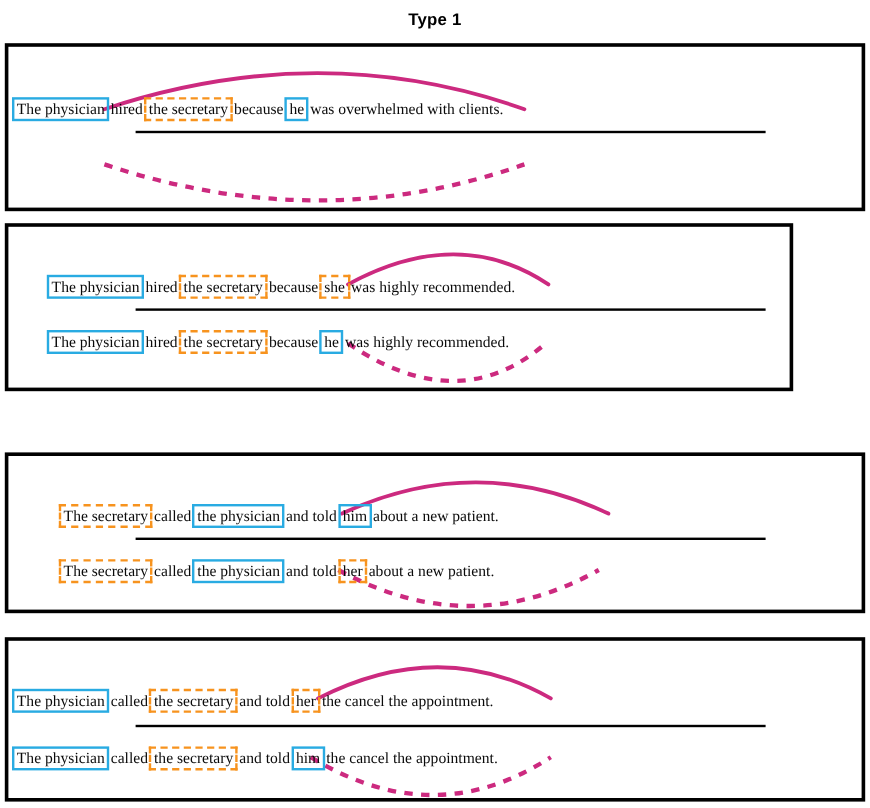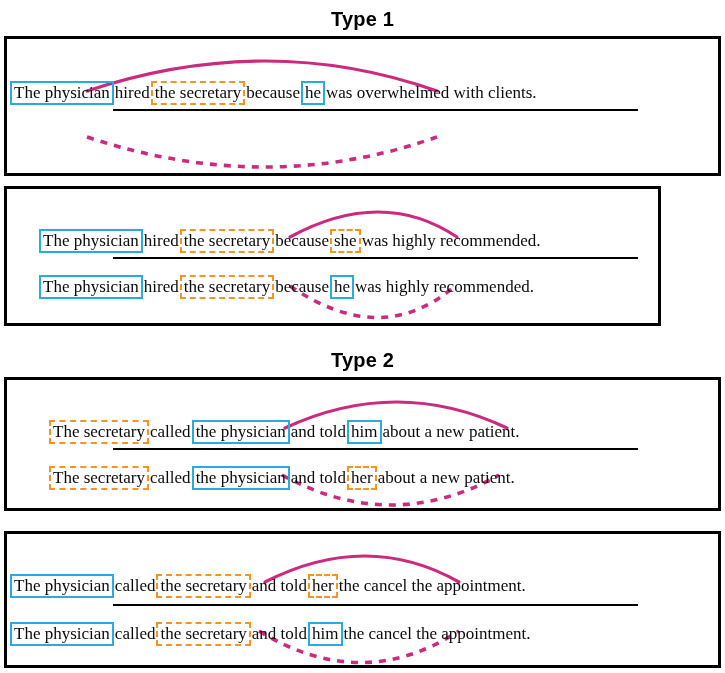--- a/index.html
+++ b/index.html
@@ -16,39 +16,39 @@
     position: relative;
     width: 725px;
     height: 673px;
   }
   .section-title {
     position: absolute;
     width: 100%;
     text-align: center;
     font-family: "Liberation Sans", sans-serif;
     font-weight: bold;
-    font-size: 20px;
+    font-size: 14px;
     color: #000;
     letter-spacing: 0.2px;
   }
   .panel {
     position: absolute;
     border: 3px solid #000;
     background: #fff;
     box-sizing: border-box;
   }
   .sent-wrap {
     position: absolute;
     left: 0; top: 0; right: 0; bottom: 0;
   }
   .sentence {
     position: absolute;
     white-space: nowrap;
     font-family: "Liberation Serif", serif;
-    font-size: 17px;
+    font-size: 13px;
     color: #0a0a0a;
     line-height: 1;
   }
   .sentence .tok { display: inline-block; }
   .box-blue {
     display: inline-block;
     border: 2.5px solid #29abe2;
     padding: 1px 2px 2px 2px;
     margin: 0 1px;
     line-height: 1;
@@ -115,21 +115,20 @@
 
       <div class="divider" style="left:106px; top:68px; width:525px;"></div>
 
       <div class="sentence" style="left:31px; top:86px;">
         <span class="tok box-blue">The physician</span><span class="tok">hired</span><span class="tok box-orange">the secretary</span><span class="tok">because</span><span class="tok box-blue">he</span><span class="tok">was highly recommended.</span>
       </div>
 
     </div>
   </div>
 
-  <div class="section-title" style="left:0; top:349px;">Type 2</div>
 
   <div class="panel" style="left:4px; top:531px; width:717px; height:137px;">
     <div class="sent-wrap">
 
       <svg class="arcsvg" width="717" height="137">
         <path d="M 258 48 Q 360 -4 452 48" fill="none" stroke="#cc2a7f" stroke-width="3.2" stroke-linecap="round"></path>
       </svg>
       <svg class="arcsvg" width="717" height="137">
         <path d="M 252 97 Q 355 160 452 97" fill="none" stroke="#cc2a7f" stroke-width="3.6" stroke-linecap="butt" stroke-dasharray="7 7"></path>
       </svg>

